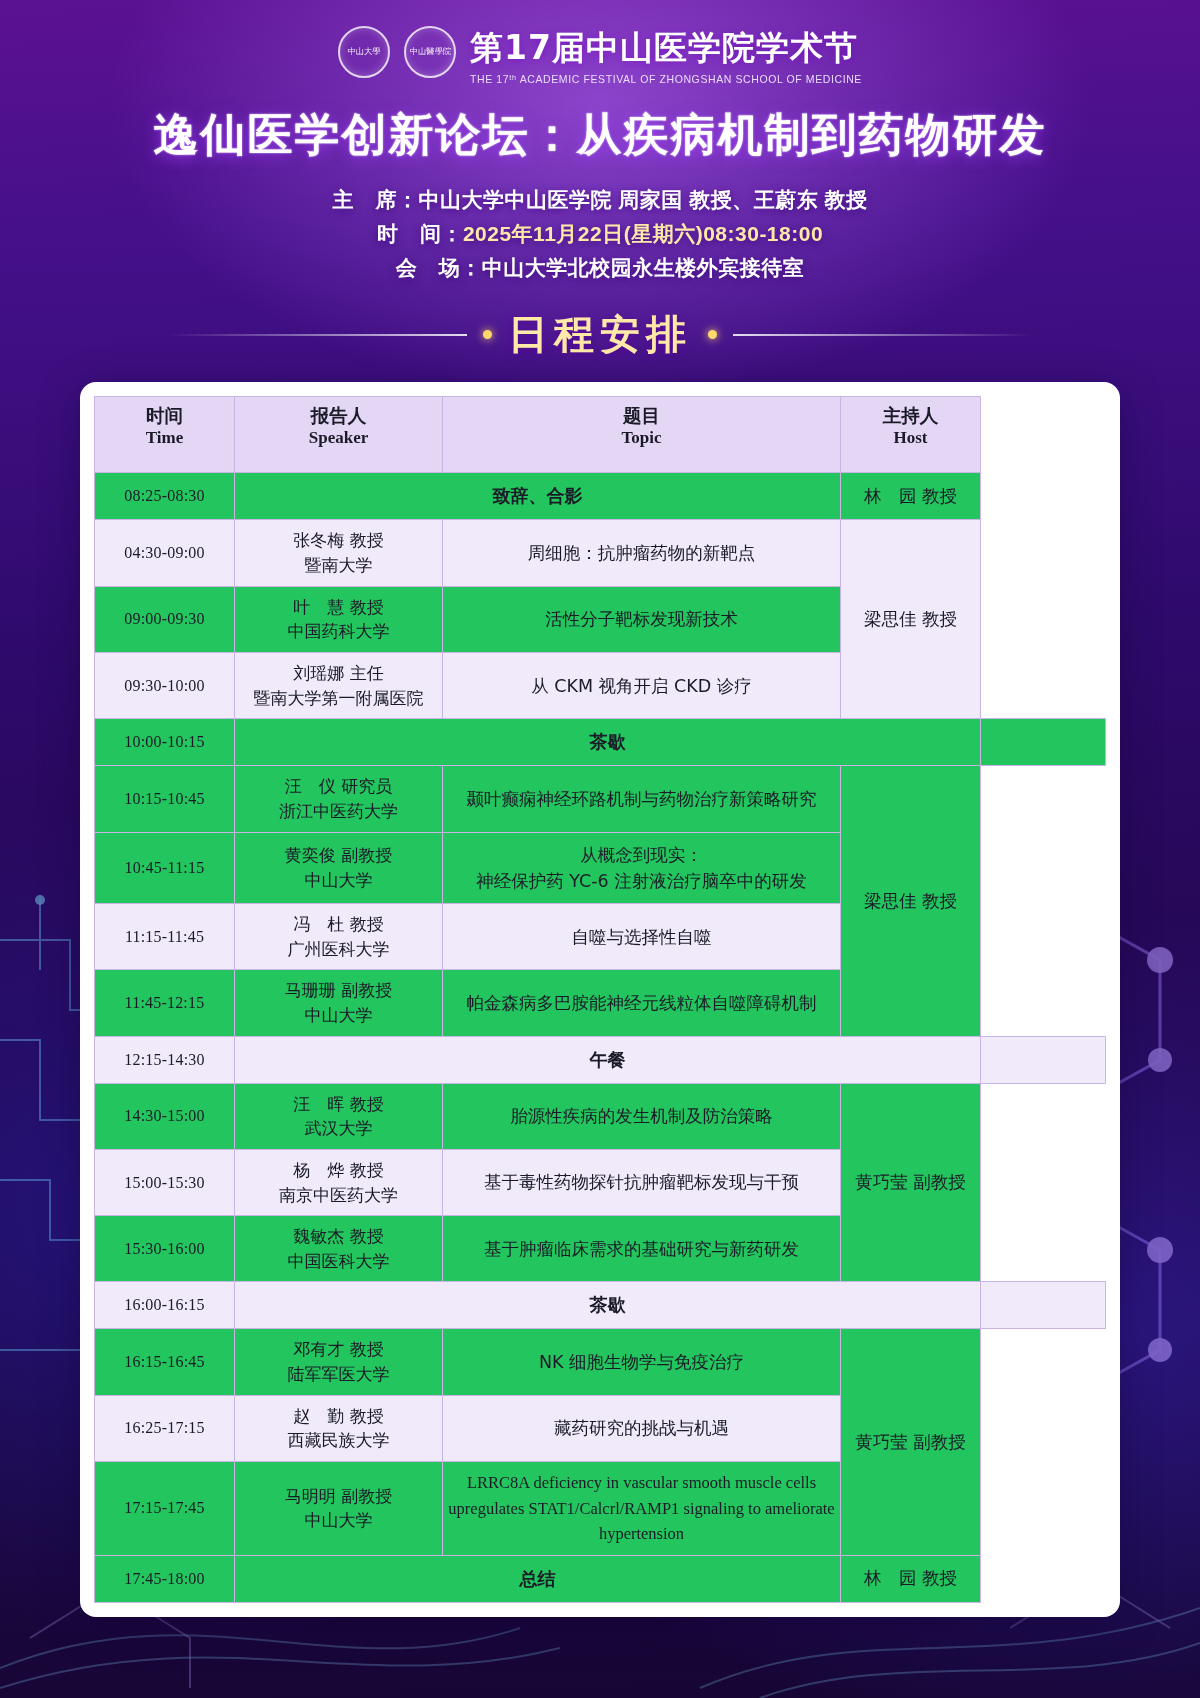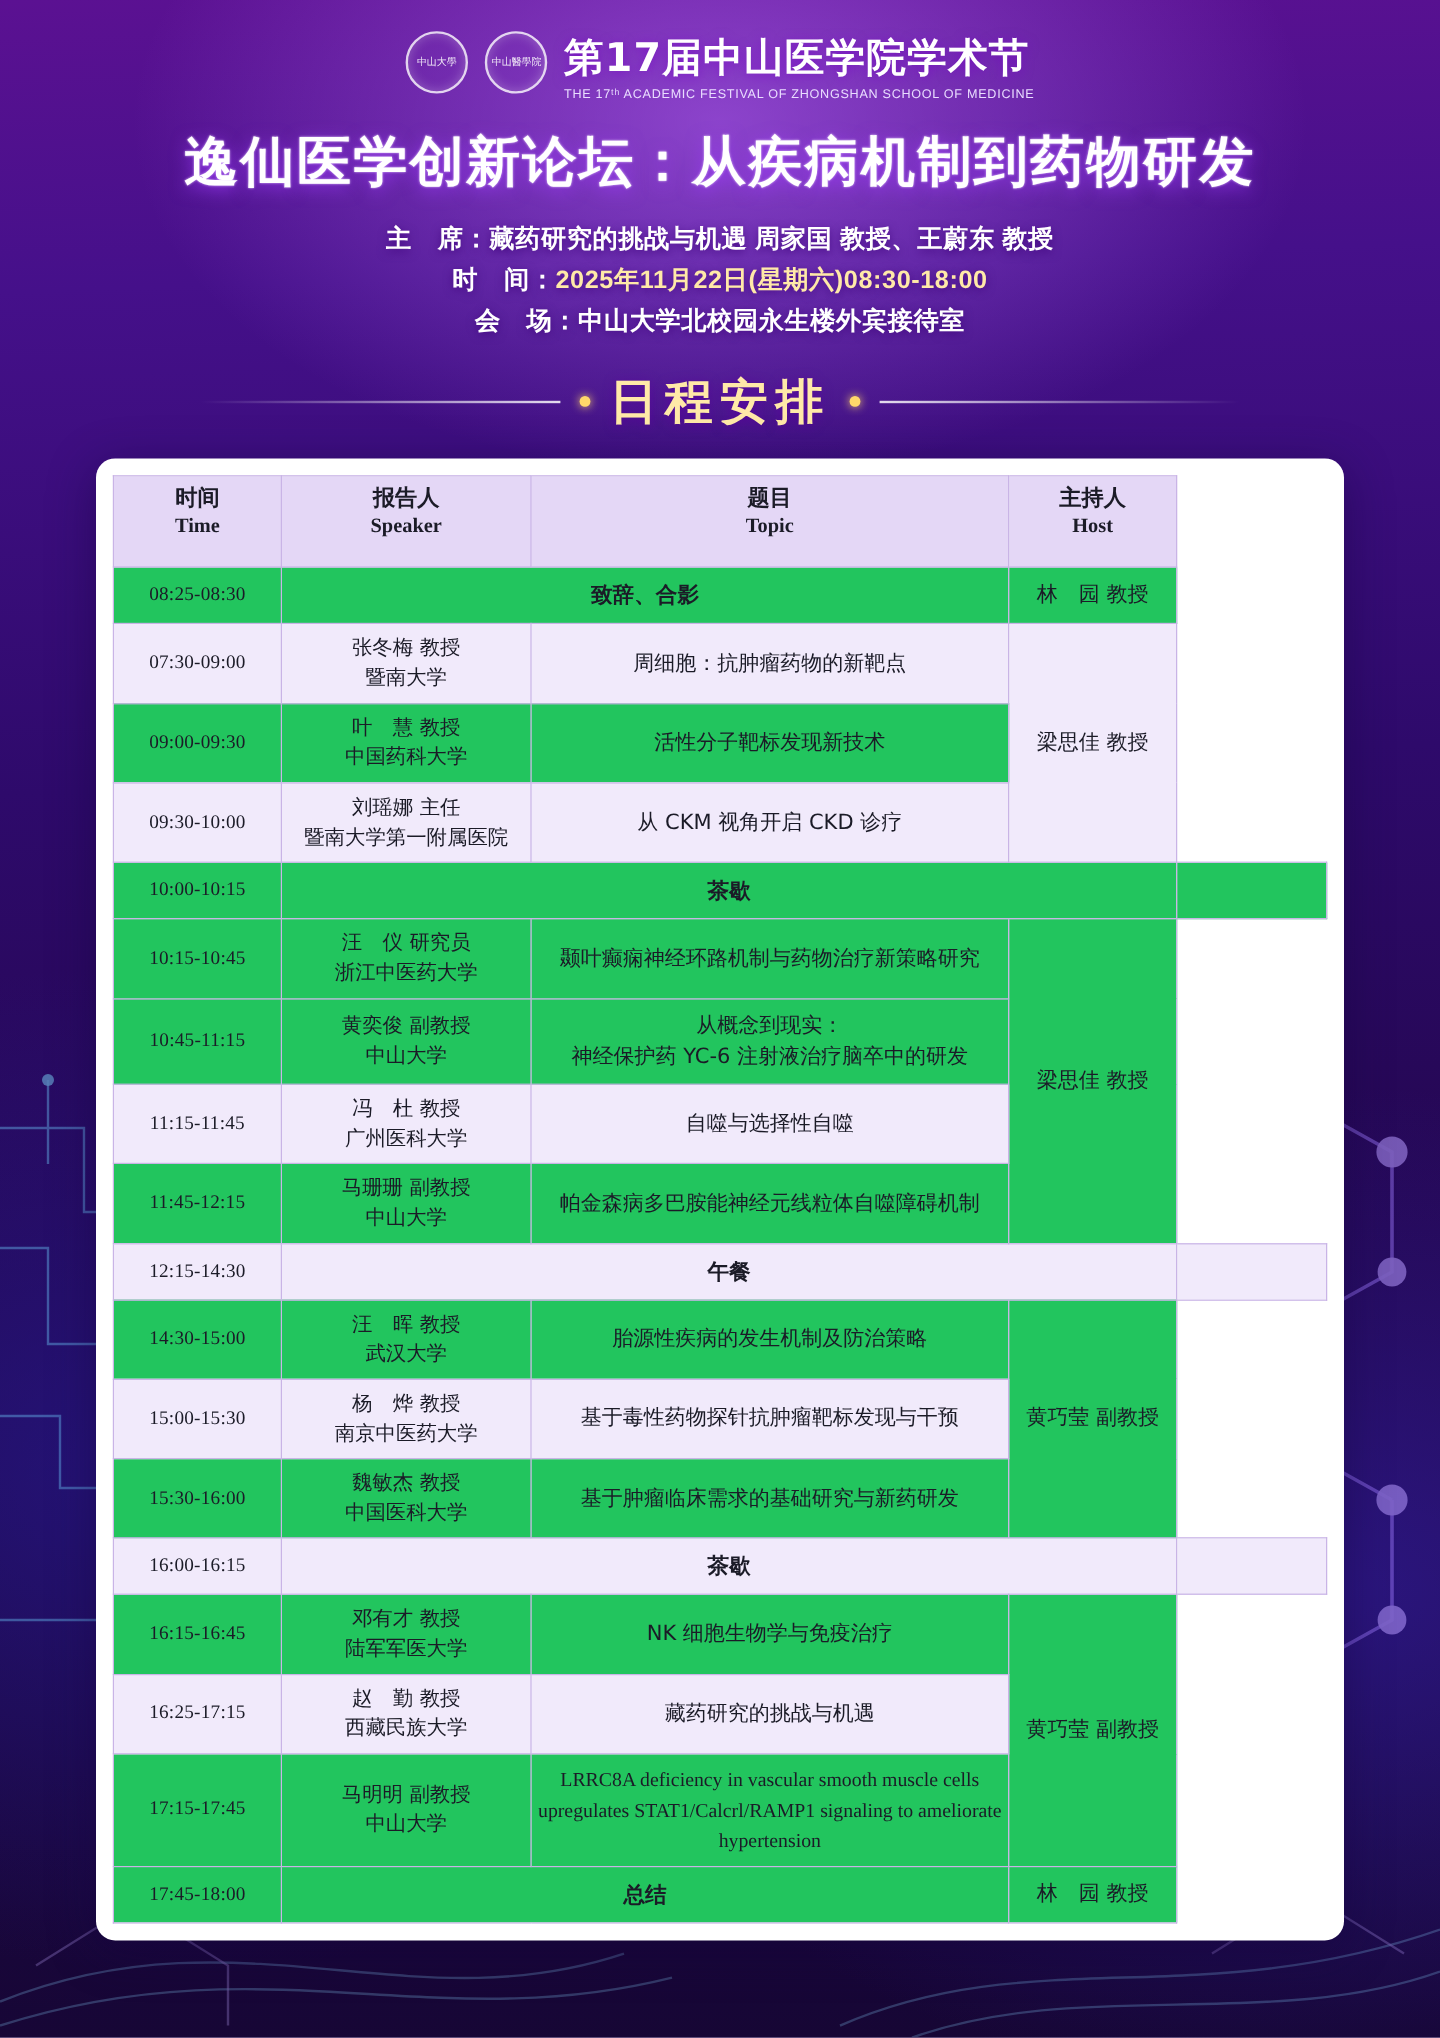--- a/index.html
+++ b/index.html
@@ -267,21 +267,21 @@
       <div class="fest-text">
         <div class="fest-cn">第17届中山医学院学术节</div>
         <div class="fest-en">THE 17ᵗʰ ACADEMIC FESTIVAL OF ZHONGSHAN SCHOOL OF MEDICINE</div>
       </div>
     </div>
 
     <div class="main-title">逸仙医学创新论坛：从疾病机制到药物研发</div>
 
     <div class="meta">
       <div class="meta-row">
-        <span class="lbl">主　席：</span><span class="val-white">藏药研究的挑战与机遇 周家国 教授、王蔚东 教授</span>
+        <span class="lbl">主　席：</span><span class="val-white">中山大学中山医学院 周家国 教授、王蔚东 教授</span>
       </div>
       <div class="meta-row">
         <span class="lbl">时　间：</span><span class="val">2025年11月22日(星期六)08:30-18:00</span>
       </div>
       <div class="meta-row">
         <span class="lbl">会　场：</span><span class="val-white">中山大学北校园永生楼外宾接待室</span>
       </div>
     </div>
 
     <div class="banner">
@@ -321,21 +321,21 @@
           </th>
         </tr>
       </thead>
       <tbody id="agenda-body">
           <tr class="row-plain">
             <td class="time">08:25-08:30</td>
             <td class="full" colspan="2">致辞、合影</td>
             <td class="host" rowspan="1">林　园 教授</td>
           </tr>
           <tr class="row-alt">
-            <td class="time">07:30-09:00</td>
+            <td class="time">04:30-09:00</td>
             <td class="speaker">
               <div>张冬梅 教授</div>
               <div>暨南大学</div>
             </td>
             <td class="topic">周细胞：抗肿瘤药物的新靶点</td>
             <td class="host" rowspan="3">梁思佳 教授</td>
           </tr>
           <tr class="row-plain">
             <td class="time">09:00-09:30</td>
             <td class="speaker">

